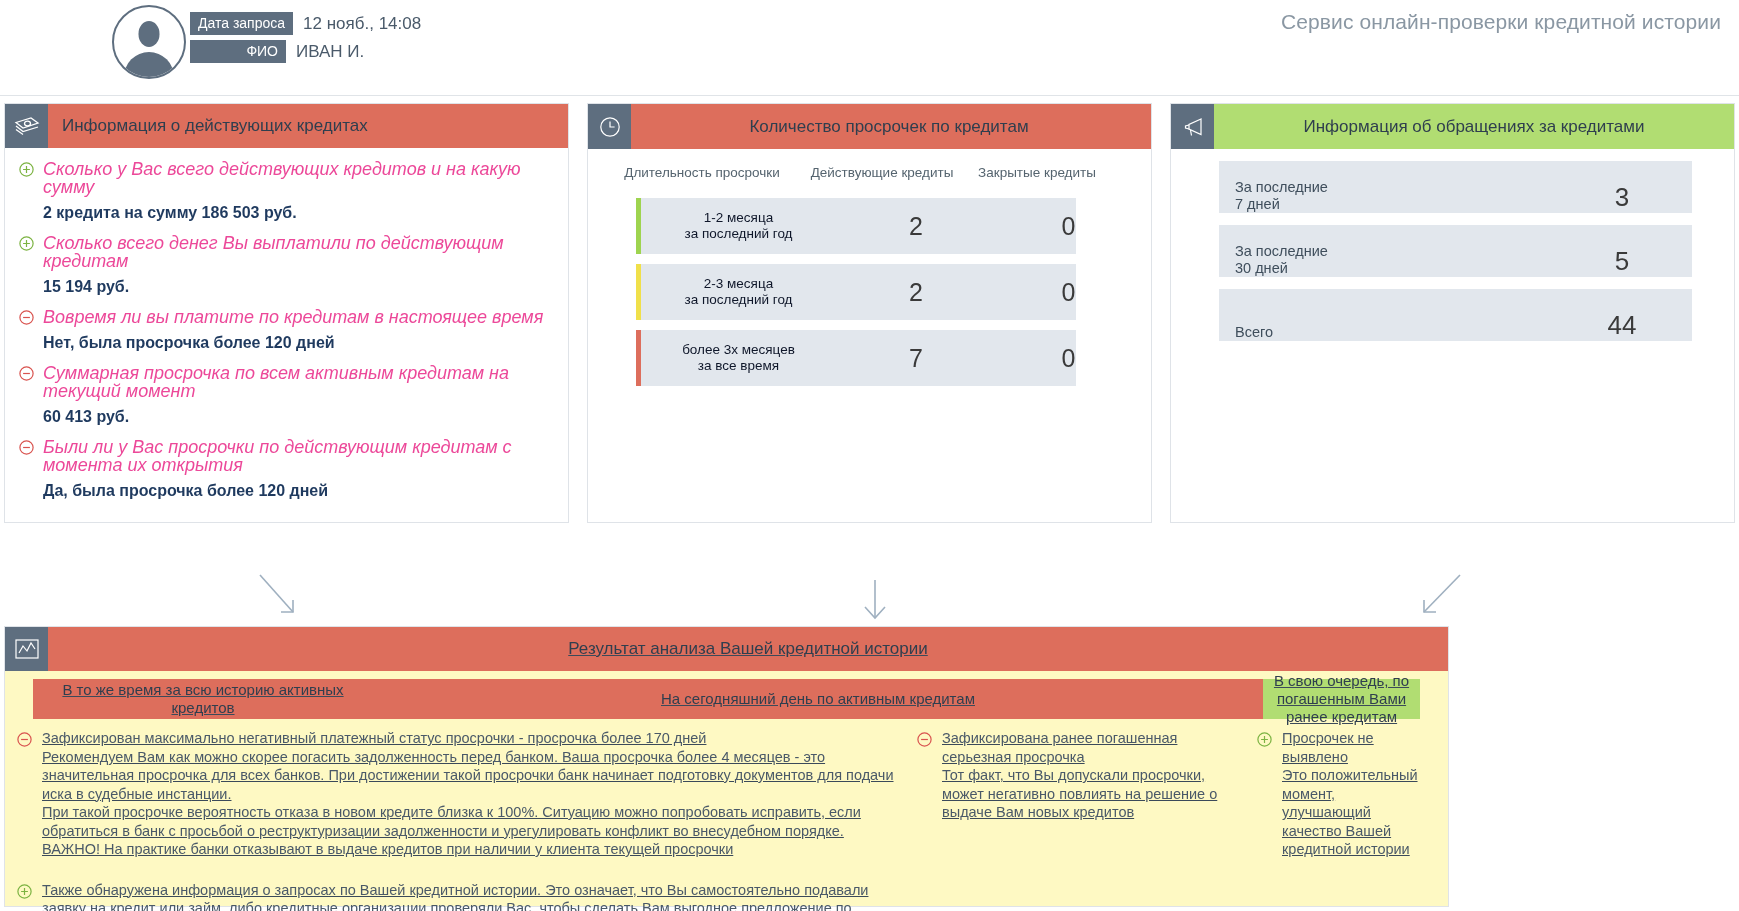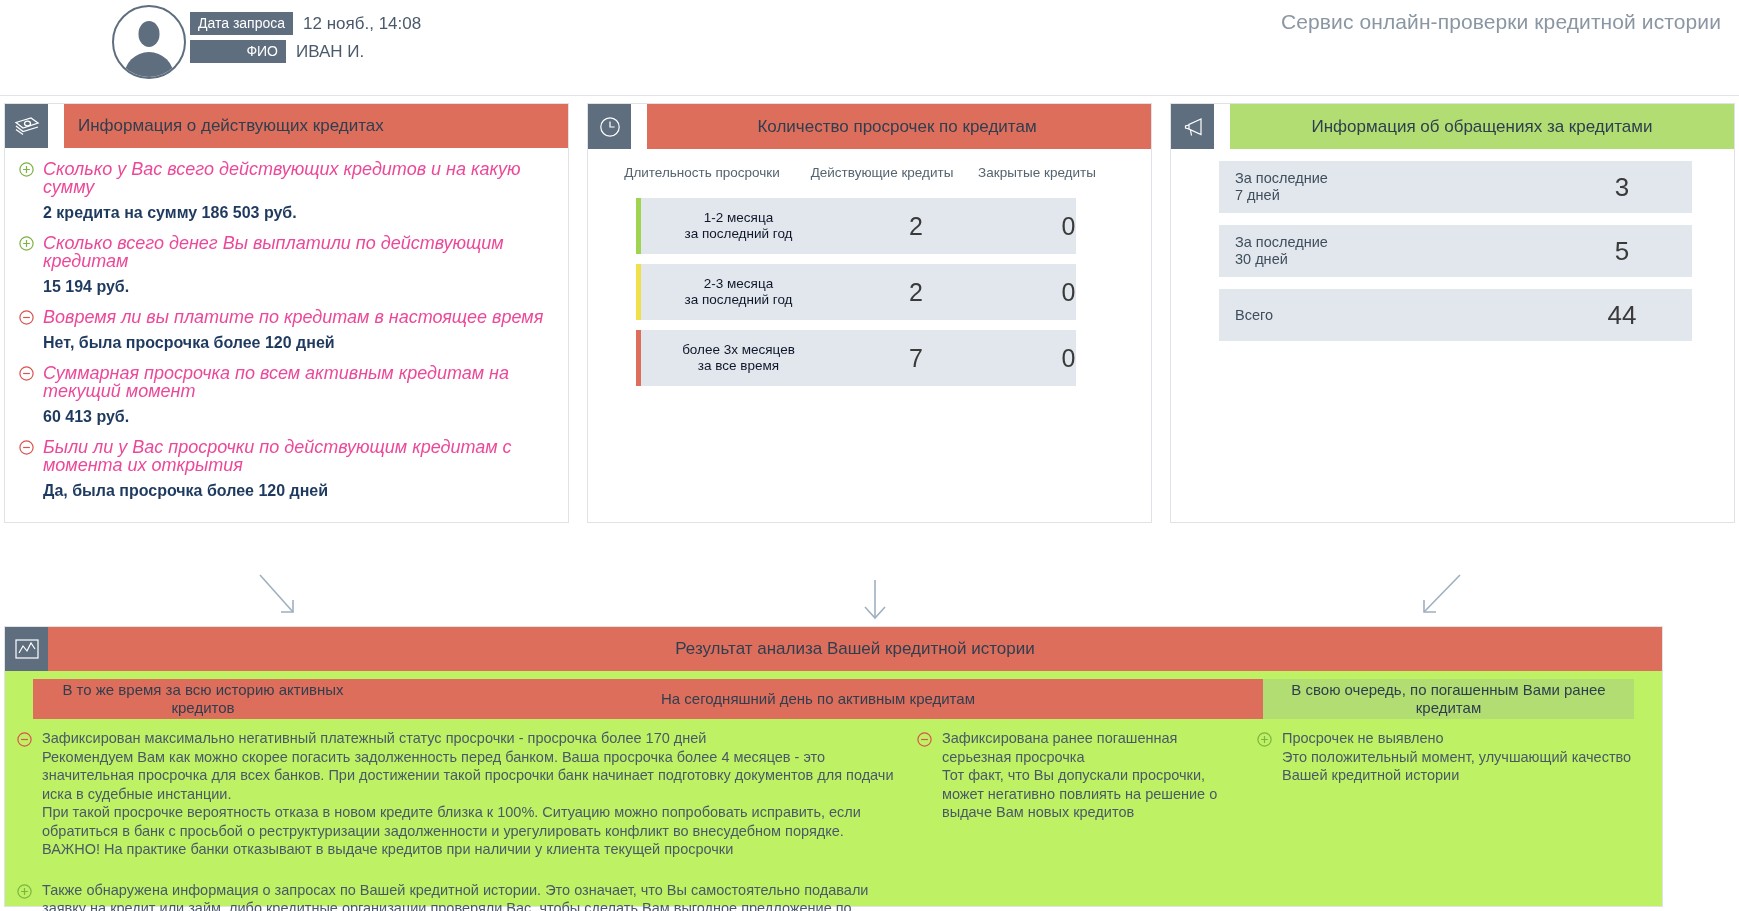--- a/index.html
+++ b/index.html
@@ -59,21 +59,21 @@
     position: absolute; top: 103px; left: 4px;
     width: 1731px; height: 420px;
     display: flex; gap: 18px;
   }
   .card {
     background: #fff;
     border: 1px solid #dfe3e8;
     width: 575px;
     display: flex; flex-direction: column;
   }
-  .card-head { display: flex; height: 45px; align-items: stretch; gap: 16px; }
+  .card-head { display: flex; height: 45px; align-items: stretch; }
   .card-icon {
     width: 43px; background: #5e6e7f; display: flex;
     align-items: center; justify-content: center; flex: 0 0 43px;
   }
   .card-title {
     flex: 1; display: flex; align-items: center; justify-content: center;
     font-size: 17px; color: #2f3e4e; padding: 0 12px;
   }
   .head-red { background: #dd6e5c; padding-left: 8px; }
   .head-green { background: #b1dd72; }
@@ -113,39 +113,39 @@
     flex: 0 0 145px; display: flex; align-items: center; justify-content: center;
     font-size: 25px; color: #3a3a3a; font-weight: 300;
   }
 
   
   .inq-sub {
     text-align: center; font-size: 14.5px; color: #4e5f70;
     line-height: 19px; padding: 8px 44px 12px;
   }
   .inq-row {
-    display: flex; align-items: center; background: #e2e7ed;
+    display: flex; align-items: flex-end; background: #e2e7ed;
     height: 52px; margin: 0 28px 12px 34px;
   }
   .inq-lbl {
     flex: 1; padding-left: 16px; font-size: 14.5px;
     color: #3f4e5c; line-height: 17px;
   }
   .inq-num {
     flex: 0 0 140px; text-align: center; font-size: 26px;
     color: #3a3a3a; font-weight: 300;
   }
 
   
   .arrow { position: absolute; pointer-events: none; }
 
   
   .result {
-    position: absolute; left: 4px; top: 626px; width: 1659px; height: 281px;
-    border: 1px solid #dfe3e8; background: #bef264;
+    position: absolute; left: 4px; top: 626px; width: 1445px; height: 281px;
+    border: 1px solid #dfe3e8; background: #fef9c3; text-decoration: underline;
   }
   .result-head { display: flex; height: 44px; }
   .result-head .card-icon { flex: 0 0 43px; }
   .result-title {
     flex: 1; background: #dd6e5c; display: flex;
     align-items: center; justify-content: center;
     font-size: 17px; color: #2f3e4e;
   }
   .tabs { display: flex; height: 40px; margin: 8px 28px 0 28px; }
   .tab {

